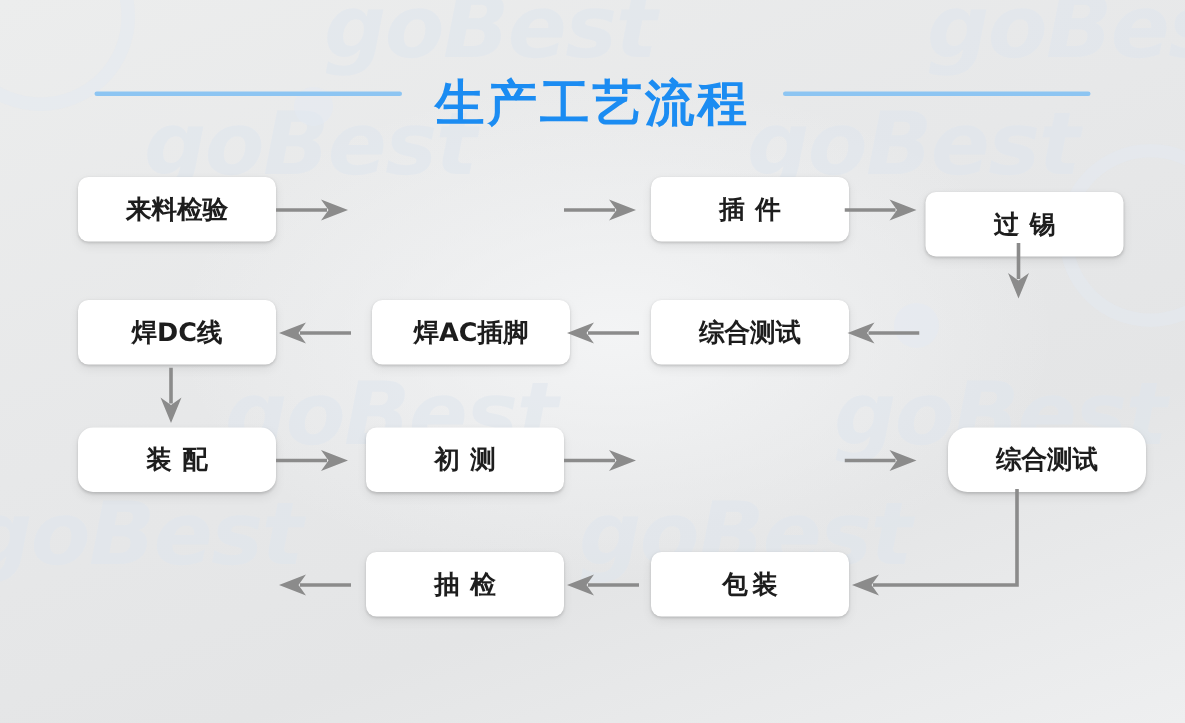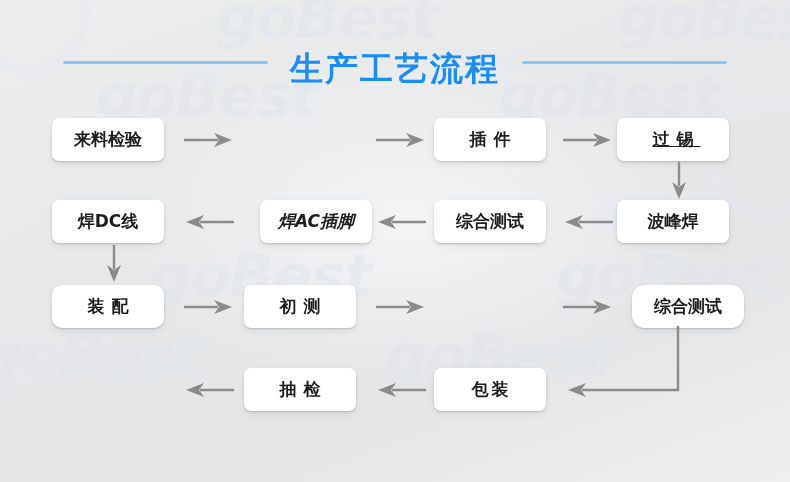--- a/index.html
+++ b/index.html
@@ -36,21 +36,21 @@
   }
   .title-rule{height:3px;background:#8dc5f2;border-radius:2px;}
   .title-rule.l{width:205px;}
   .title-rule.r{width:205px;}
   .title-text{
     color:#1b8cf2;font-size:33px;font-weight:700;letter-spacing:2px;
     white-space:nowrap;line-height:1;margin-top:12px;
   }
   
   .box{
-    position:absolute;width:112px;height:43px;
+    position:absolute;width:132px;height:43px;
     background:#ffffff;border-radius:7px;
     box-shadow:0 1px 2px rgba(0,0,0,.16), 0 3px 7px rgba(0,0,0,.07);
     display:flex;align-items:center;justify-content:center;
     color:#1d1d1d;font-size:17px;font-weight:700;
     font-family:"DejaVu Sans","Liberation Sans",sans-serif;
     box-sizing:border-box;
   }
   .box.sp{letter-spacing:7px;text-indent:7px;}
   .box.sp3{letter-spacing:3px;text-indent:3px;}
   
@@ -77,21 +77,21 @@
   <div class="wm-dot" style="left:596px;top:202px;width:30px;height:30px;"></div>
 
   <div class="title-wrap">
     <div class="title-rule l"></div>
     <div class="title-text">生产工艺流程</div>
     <div class="title-rule r"></div>
   </div>
 
   <div class="box" style="left:52px;top:118px;">来料检验</div>
   <div class="box sp" style="left:434px;top:118px;text-align:right;">插件</div>
-  <div class="box sp" style="left:617px;top:118px;text-decoration:underline;">过锡</div>
+  <div class="box sp" style="left:617px;top:128px;">过锡</div>
 
   <div class="arrow" style="left:184px;top:130px;">
     <svg width="50" height="20" viewBox="0 0 50 20">
         <path d="M0 10 L34 10" stroke="#8b8b8b" stroke-width="2.4" fill="none"></path>
         <path d="M30 3 L48 10 L30 17 L35 10 Z" fill="#8b8b8b"></path>
       </svg>
   </div>
   <div class="arrow" style="left:376px;top:130px;">
     <svg width="50" height="20" viewBox="0 0 50 20">
         <path d="M0 10 L34 10" stroke="#8b8b8b" stroke-width="2.4" fill="none"></path>
@@ -106,23 +106,22 @@
   </div>
 
   <div class="arrow" style="left:669px;top:162px;">
     <svg width="20" height="38" viewBox="0 0 20 38">
         <path d="M10 0 L10 24" stroke="#8b8b8b" stroke-width="2.4" fill="none"></path>
         <path d="M3 20 L10 37 L17 20 L10 25 Z" fill="#8b8b8b"></path>
       </svg>
   </div>
 
   <div class="box" style="left:52px;top:200px;text-align:right;">焊DC线</div>
-  <div class="box" style="left:260px;top:200px;font-style:italic;">焊AC插脚</div>
+  <div class="box" style="left:248px;top:200px;">焊AC插脚</div>
   <div class="box" style="left:434px;top:200px;">综合测试</div>
-  <div class="box" style="left:617px;top:200px;">波峰焊</div>
 
   <div class="arrow" style="left:563px;top:212px;">
     <svg width="50" height="20" viewBox="0 0 50 20">
         <path d="M50 10 L16 10" stroke="#8b8b8b" stroke-width="2.4" fill="none"></path>
         <path d="M20 3 L2 10 L20 17 L15 10 Z" fill="#8b8b8b"></path>
       </svg>
   </div>
   <div class="arrow" style="left:376px;top:212px;">
     <svg width="50" height="20" viewBox="0 0 50 20">
         <path d="M50 10 L16 10" stroke="#8b8b8b" stroke-width="2.4" fill="none"></path>

